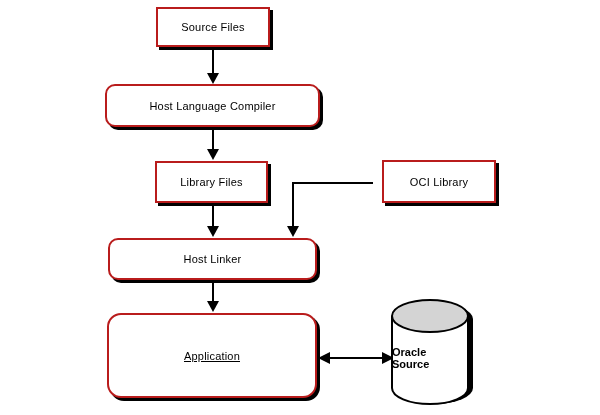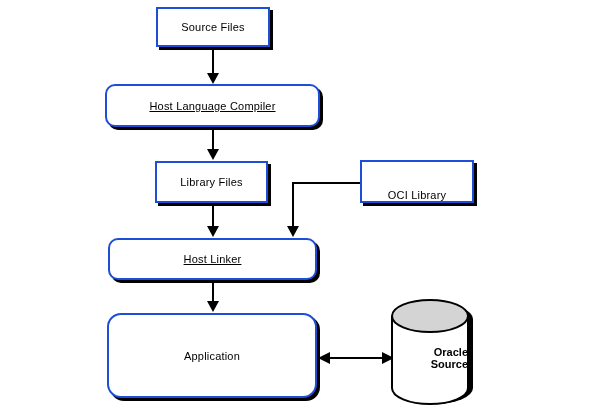--- a/index.html
+++ b/index.html
@@ -12,51 +12,51 @@
     width: 600px;
     height: 415px;
     background: #ffffff;
     font-family: "Liberation Sans", "DejaVu Sans", sans-serif;
     color: #000000;
     overflow: hidden;
   }
   .node {
     position: absolute;
     box-sizing: border-box;
-    border: 2px solid #1d4ed8;
+    border: 2px solid #b91c1c;
     background: #ffffff;
     display: flex;
     align-items: center;
     justify-content: center;
     text-align: center;
     font-size: 11px;
     letter-spacing: 0.2px;
     box-shadow: 3px 3px 0 0 #000000;
   }
-  .rounded { border-radius: 10px; text-decoration: underline; }
+  .rounded { border-radius: 10px; }
   .rounded-lg { border-radius: 14px; }
 
   #node-source-files        { left: 156px; top: 7px;   width: 114px; height: 40px; }
   #node-host-language-compiler { left: 105px; top: 84px;  width: 215px; height: 43px; }
   #node-object-files        { left: 155px; top: 161px; width: 113px; height: 42px; }
-  #node-oci-library         { left: 360px; top: 160px; width: 114px; height: 43px; align-items: flex-end; }
+  #node-oci-library         { left: 382px; top: 160px; width: 114px; height: 43px; }
   #node-host-linker         { left: 108px; top: 238px; width: 209px; height: 42px; }
-  #node-application         { left: 107px; top: 313px; width: 210px; height: 85px; }
+  #node-application         { left: 107px; top: 313px; width: 210px; height: 85px; text-decoration: underline; }
 
   #arrow-layer {
     position: absolute;
     left: 0; top: 0;
     width: 600px; height: 415px;
     pointer-events: none;
   }
   #cylinder-label {
     position: absolute;
     left: 392px; top: 346px;
     width: 76px;
-    text-align: right;
+    text-align: left;
     font-size: 11px;
     font-weight: bold;
     line-height: 12px;
   }
 </style>
 </head>
 <body>
 
 <div id="canvas">
 

